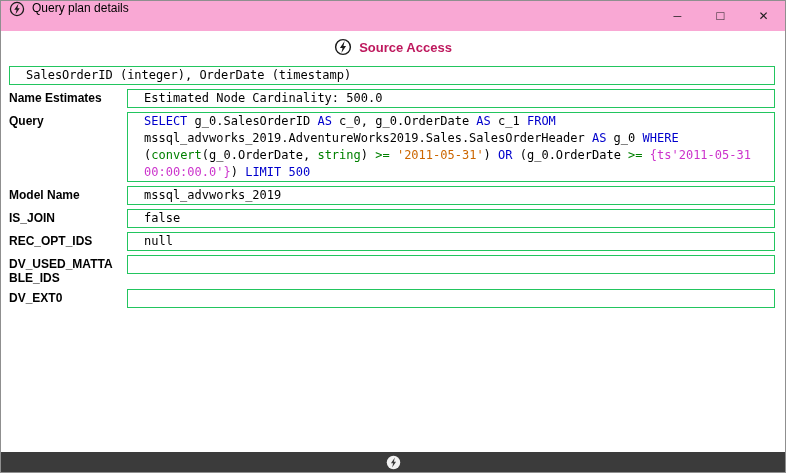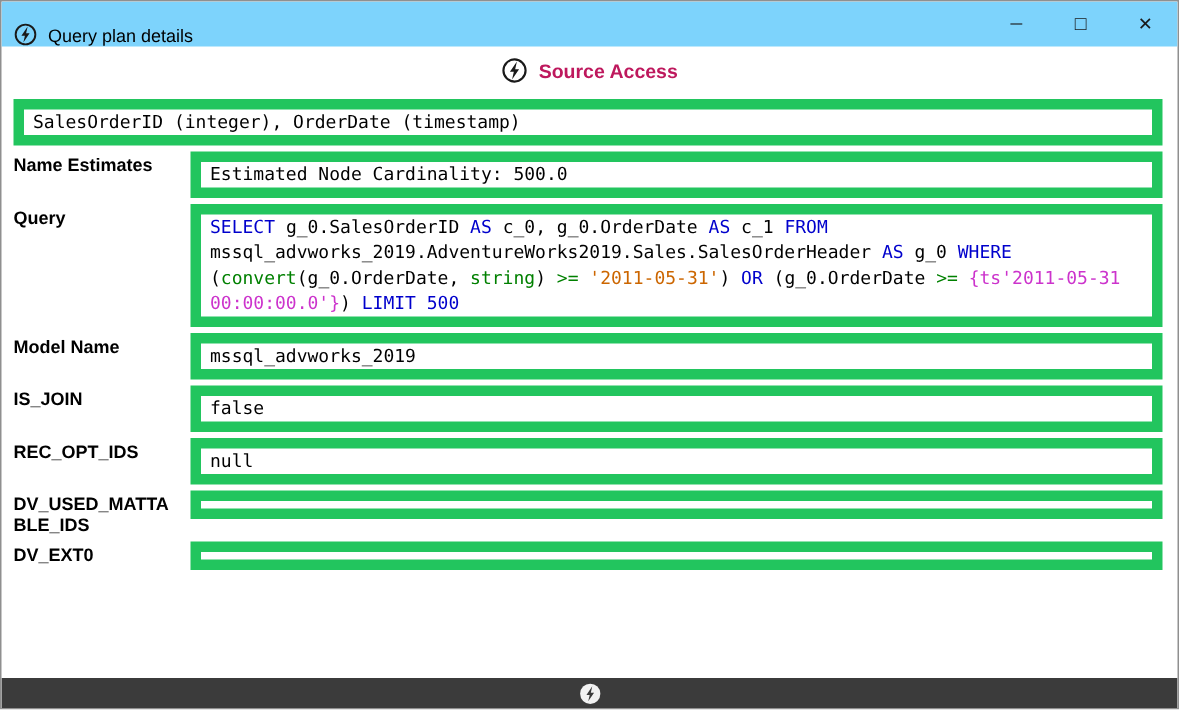--- a/index.html
+++ b/index.html
@@ -12,23 +12,23 @@
   .window {
     width: 786px; height: 473px;
     border: 1px solid #8f8f8f;
     background: #ffffff;
     display: flex; flex-direction: column;
     overflow: hidden;
   }
   
   .titlebar {
     flex: none; height: 30px;
-    display: flex; align-items: flex-end;
+    display: flex; align-items: flex-start;
     padding-left: 8px;
-    background: #7dd3fc;
+    background: #f9a8d4;
   }
   .app-icon { width: 16px; height: 16px; margin-right: 7px; flex: none; }
   .titlebar-title { font-size: 12px; color: #000; white-space: nowrap; }
   .win-controls { margin-left: auto; display: flex; height: 100%; }
   .win-btn {
     width: 43px; height: 100%;
     display: flex; align-items: center; justify-content: center;
     color: #1a1a1a; cursor: default; user-select: none;
   }
   .win-btn.min { font-size: 11px; }
@@ -46,24 +46,24 @@
   .grid { flex: 1; padding: 2px 10px 0 8px; overflow: hidden; }
   .row { display: flex; margin-bottom: 4px; }
   .label {
     width: 118px; flex: none;
     padding: 2px 6px 0 0;
     font-size: 12px; font-weight: bold; line-height: 14px;
     color: #000; overflow-wrap: anywhere;
   }
   .value {
     flex: 1; align-self: flex-start; min-height: 19px;
-    border: 7px solid #22c55e; background: #ffffff;
+    border: 1px solid #22c55e; background: #ffffff;
     font-family: "DejaVu Sans Mono", monospace;
     font-size: 12px; line-height: 17px;
-    padding: 0 6px;
+    padding: 0 16px;
     white-space: pre-wrap; overflow-wrap: anywhere;
     color: #000;
   }
   
   .bottombar {
     flex: none; height: 20px;
     background: #3b3b3b;
     display: flex; align-items: center; justify-content: center;
   }
   .bottom-icon { width: 15px; height: 15px; }

